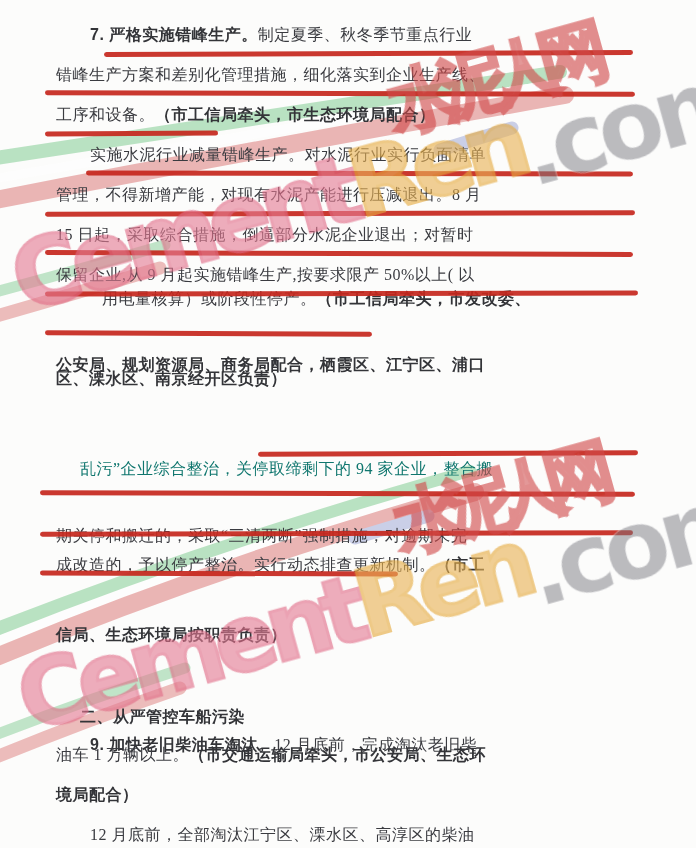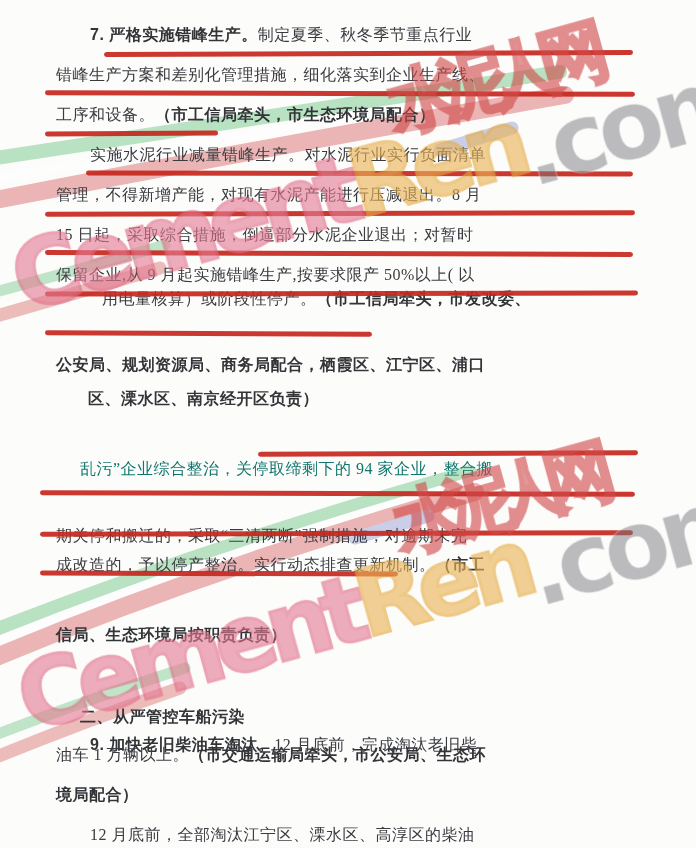--- a/index.html
+++ b/index.html
@@ -100,21 +100,21 @@
   <div class="text-layer" id="text-layer">
       <div class="tline" style="top: 15px; padding-left: 34px; color: rgb(58, 59, 64);"><span class="b">7. 严格实施错峰生产。</span><span class="r">制定夏季、秋冬季节重点行业</span></div>
       <div class="tline" style="top: 55px; padding-left: 0px; color: rgb(58, 59, 64);"><span class="r">错峰生产方案和差别化管理措施，细化落实到企业生产线、</span></div>
       <div class="tline" style="top: 95px; padding-left: 0px; color: rgb(58, 59, 64);"><span class="r">工序和设备。</span><span class="b">（市工信局牵头，市生态环境局配合）</span></div>
       <div class="tline" style="top: 135px; padding-left: 34px; color: rgb(58, 59, 64);"><span class="r">实施水泥行业减量错峰生产。对水泥行业实行负面清单</span></div>
       <div class="tline" style="top: 175px; padding-left: 0px; color: rgb(58, 59, 64);"><span class="r">管理，不得新增产能，对现有水泥产能进行压减退出。8 月</span></div>
       <div class="tline" style="top: 215px; padding-left: 0px; color: rgb(58, 59, 64);"><span class="r">15 日起，采取综合措施，倒逼部分水泥企业退出；对暂时</span></div>
       <div class="tline" style="top: 255px; padding-left: 0px; color: rgb(58, 59, 64);"><span class="r">保留企业,从 9 月起实施错峰生产,按要求限产 50%以上( 以</span></div>
       <div class="tline" style="top: 279px; padding-left: 0px; color: rgb(58, 59, 64); margin-left: 46px;"><span class="r">用电量核算）或阶段性停产。</span><span class="b">（市工信局牵头，市发改委、</span></div>
       <div class="tline" style="top: 345px; padding-left: 0px; color: rgb(58, 59, 64);"><span class="b">公安局、规划资源局、商务局配合，栖霞区、江宁区、浦口</span></div>
-      <div class="tline" style="top: 379px; padding-left: 0px; color: rgb(58, 59, 64); margin-left: 32px;"><span class="b">区、溧水区、南京经开区负责）</span></div>
+      <div class="tline" style="top: 359px; padding-left: 0px; color: rgb(58, 59, 64);"><span class="b">区、溧水区、南京经开区负责）</span></div>
       <div class="tline" style="top: 449px; padding-left: 0px; color: #0f766e; margin-left: 24px;"><span class="r">乱污”企业综合整治，关停取缔剩下的 94 家企业，整合搬</span></div>
       <div class="tline" style="top: 516px; padding-left: 0px; color: rgb(58, 59, 64);"><span class="r">期关停和搬迁的，采取“三清两断”强制措施；对逾期未完</span></div>
       <div class="tline" style="top: 545px; padding-left: 0px; color: rgb(58, 59, 64);"><span class="r">成改造的，予以停产整治。实行动态排查更新机制。</span><span class="b">（市工</span></div>
       <div class="tline" style="top: 615px; padding-left: 0px; color: rgb(58, 59, 64);"><span class="b">信局、生态环境局按职责负责）</span></div>
       <div class="tline" style="top: 649px; padding-left: 24px; color: rgb(58, 59, 64); margin-top: 48px;"><span class="b">二、从严管控车船污染</span></div>
       <div class="tline" style="top: 725px; padding-left: 34px; color: rgb(58, 59, 64);"><span class="b">9. 加快老旧柴油车淘汰。</span><span class="r">12 月底前，完成淘汰老旧柴</span></div>
       <div class="tline" style="top: 735px; padding-left: 0px; color: rgb(58, 59, 64);"><span class="r">油车 1 万辆以上。</span><span class="b">（市交通运输局牵头，市公安局、生态环</span></div>
       <div class="tline" style="top: 775px; padding-left: 0px; color: rgb(58, 59, 64);"><span class="b">境局配合）</span></div>
       <div class="tline" style="top: 815px; padding-left: 34px; color: rgb(58, 59, 64);"><span class="r">12 月底前，全部淘汰江宁区、溧水区、高淳区的柴油</span></div>
     </div>

